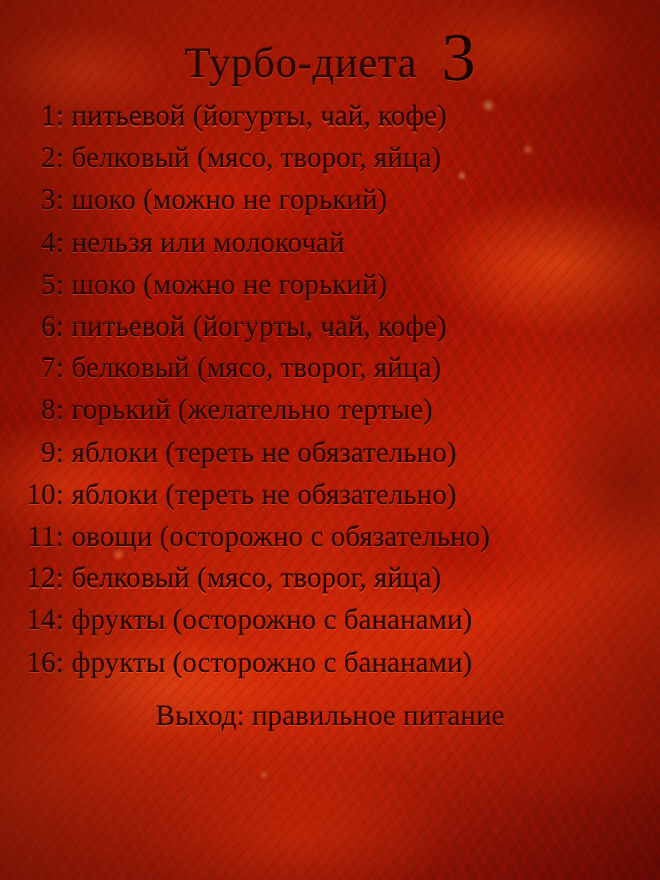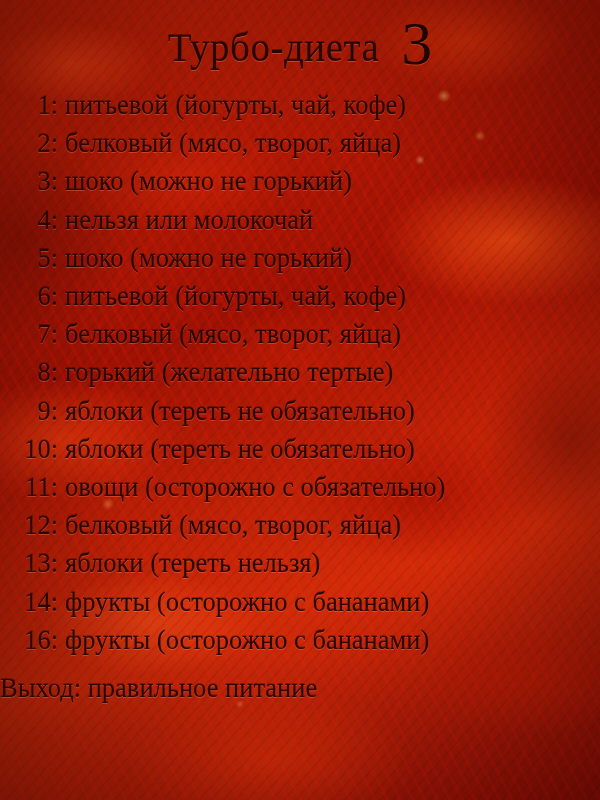--- a/index.html
+++ b/index.html
@@ -72,21 +72,21 @@
     display: flex;
     flex-direction: column;
     align-items: center;
     padding-top: 16px;
     box-sizing: border-box;
   }
 
   .title-row {
     position: relative;
     display: flex;
-    align-items: center;
+    align-items: flex-end;
     justify-content: center;
     width: 100%;
     height: 64px;
   }
   .title {
     font-family: "Liberation Serif", serif;
     font-size: 39px;
     color: #2b0604;
     letter-spacing: 0.5px;
     text-shadow: 0 1px 0 rgba(255,170,120,0.30), 0 -1px 0 rgba(0,0,0,0.35);
@@ -123,21 +123,21 @@
     flex: 0 0 auto;
     padding-right: 7px;
   }
   .row .txt {
     flex: 1 1 auto;
   }
   .footer {
     margin-top: 14px;
     font-size: 26.5px;
     color: #2a0503;
-    text-align: left;
+    text-align: center;
     width: 100%;
     text-shadow: 0 1px 0 rgba(255,175,125,0.28), 0 -1px 0 rgba(0,0,0,0.30);
   }
 </style>
 </head>
 <body>
 
 <div class="poster">
   <div class="bg-base"></div>
   <div class="bg-petals"></div>
@@ -194,24 +194,20 @@
       </div>
       <div class="row">
         <span class="num">11:</span>
         <span class="txt">овощи (осторожно с обязательно)</span>
       </div>
       <div class="row">
         <span class="num">12:</span>
         <span class="txt">белковый (мясо, творог, яйца)</span>
       </div>
       <div class="row">
-        <span class="num">13:</span>
-        <span class="txt">яблоки (тереть нельзя)</span>
-      </div>
-      <div class="row">
         <span class="num">14:</span>
         <span class="txt">фрукты (осторожно с бананами)</span>
       </div>
       <div class="row">
         <span class="num">16:</span>
         <span class="txt">фрукты (осторожно с бананами)</span>
       </div>
     </div>
 
     <div class="footer">Выход: правильное питание</div>

